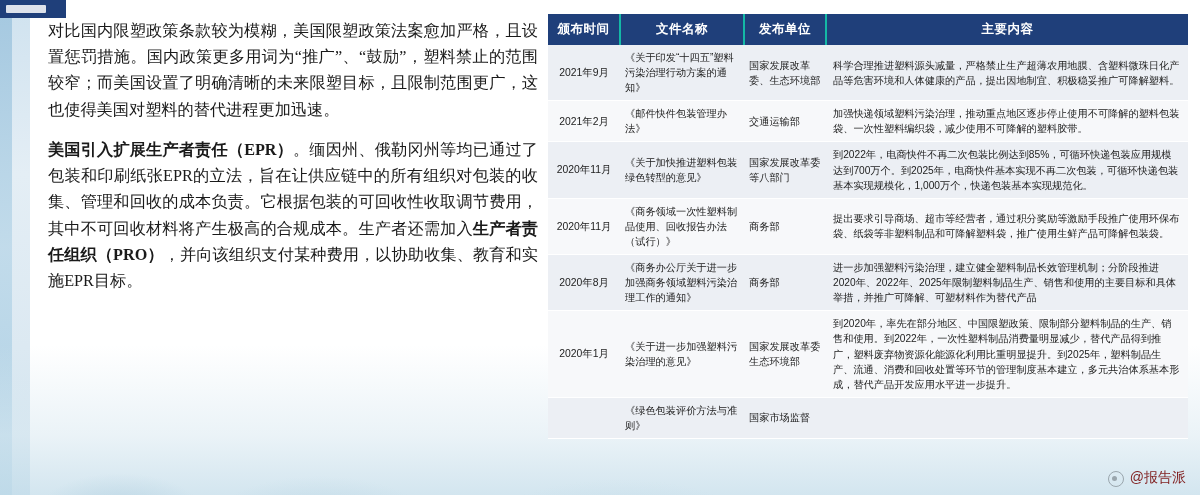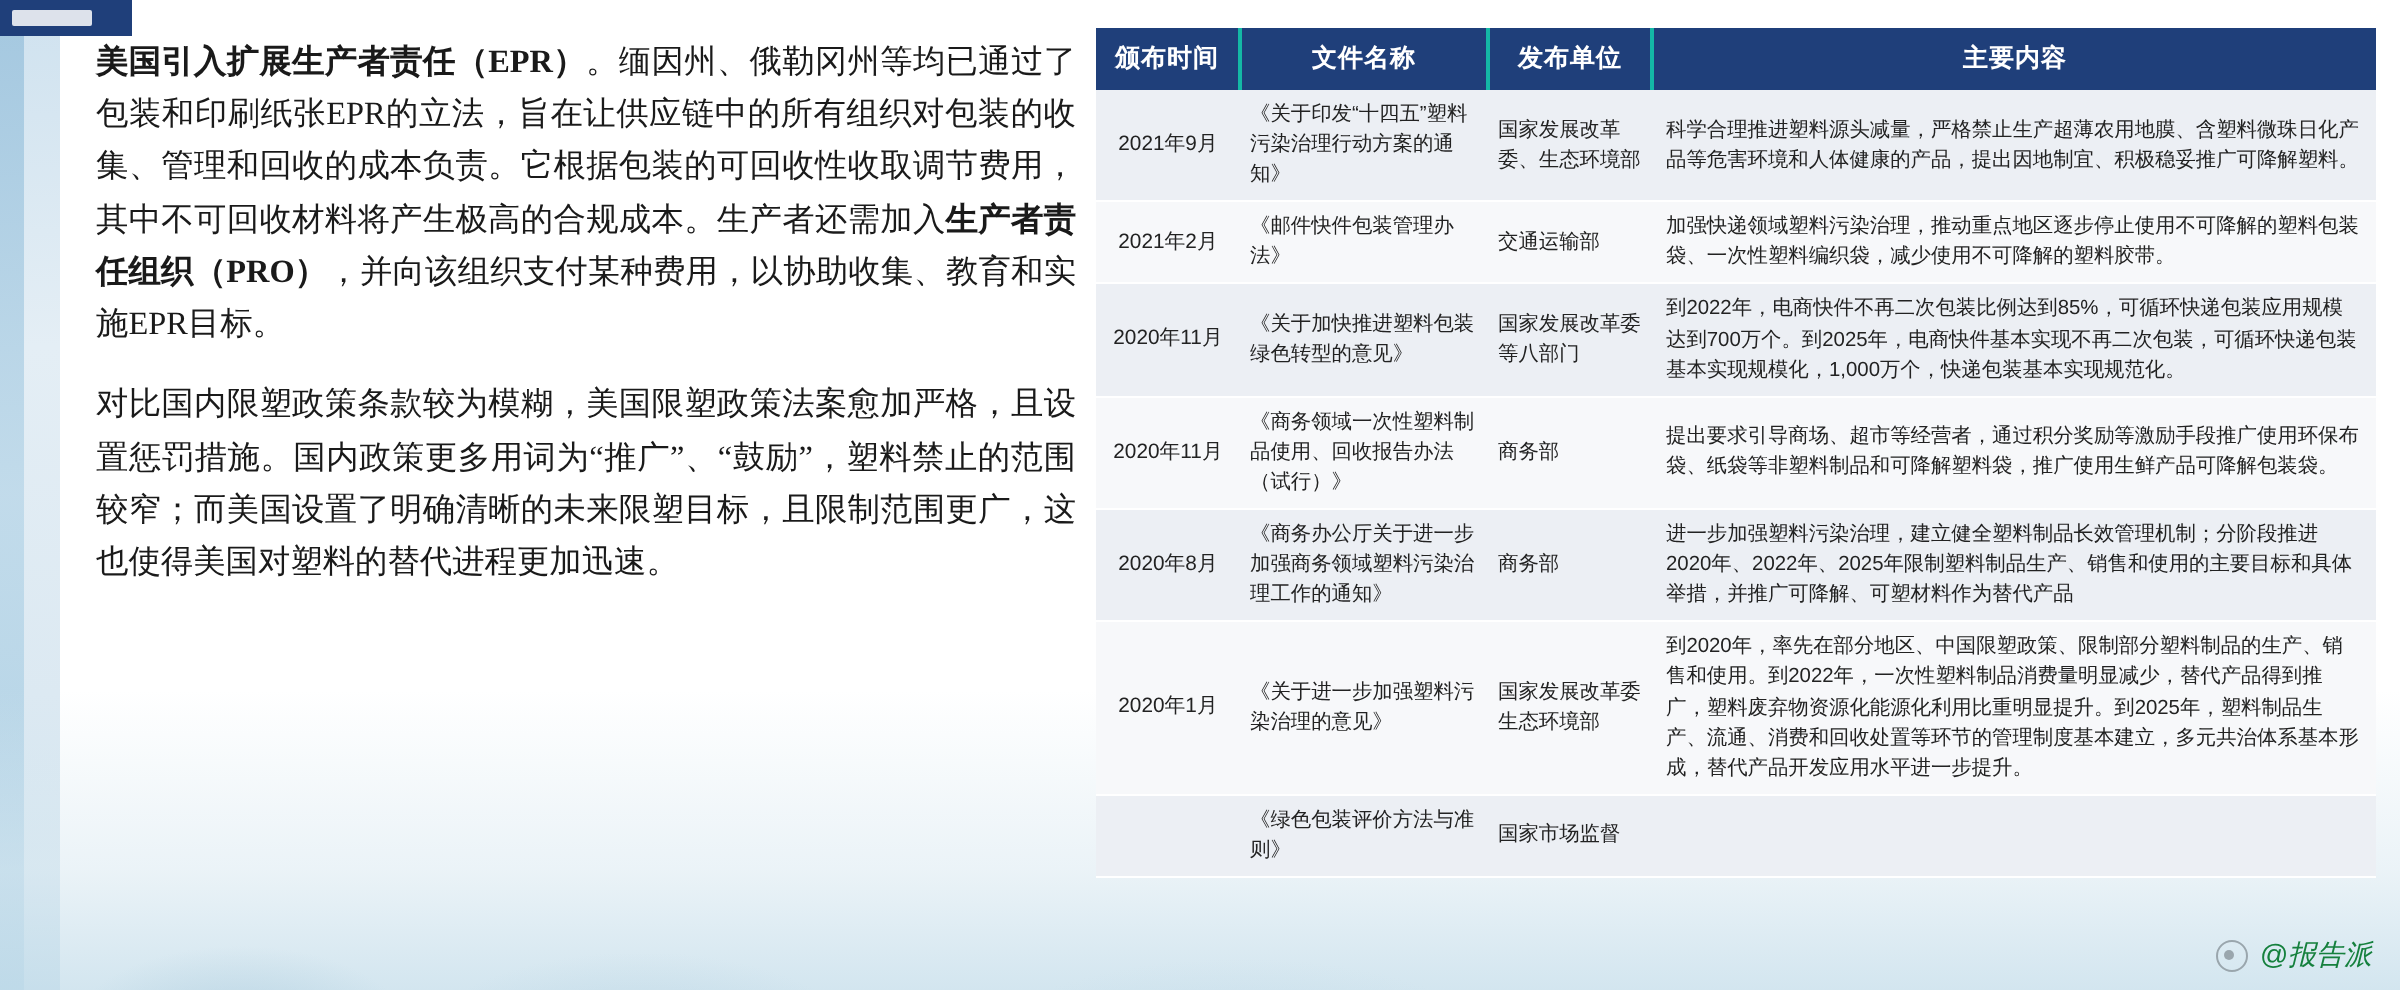--- a/index.html
+++ b/index.html
@@ -87,24 +87,23 @@
   tbody tr:nth-child(even) td{ background:#f7f8fa; }
   td.c1{ text-align:center; width:72px; font-size:10.4px; }
   td.c2{ width:124px; }
   td.c3{ text-align:left; width:82px; }
   td.c4{ text-align:left; width:auto; padding-left:7px; padding-right:7px; }
   .clip-row td{ height:14px; overflow:hidden; }
 
   
   .watermark{
     position:absolute; right:14px; bottom:8px;
-    display:flex; align-items:center; gap:6px;
-    color:#15803d; font-size:14px;
+    display:flex; align-items:flex-end; gap:6px;
+    color:#7f1d1d; font-size:14px;
     font-family:"Liberation Sans", sans-serif;
-    font-style:italic;
   }
   .wm-circle{
     width:16px; height:16px; border-radius:50%;
     border:1.6px solid #9aa6ad; position:relative;
   }
   .wm-circle::after{
     content:""; position:absolute; left:3.5px; top:3.5px;
     width:5px; height:5px; background:#9aa6ad; border-radius:50%;
   }
 </style>
@@ -113,22 +112,22 @@
 
 <div class="left-edge">
   <div class="left-edge-inner"></div>
 </div>
 <div class="logo-box"></div>
 
 <div class="bg-wash"></div>
 <div class="bg-hills"></div>
 
 <div class="text-col">
+  <p class="para">对比国内限塑政策条款较为模糊，美国限塑政策法案愈加严格，且设置惩罚措施。国内政策更多用词为“推广”、“鼓励”，塑料禁止的范围较窄；而美国设置了明确清晰的未来限塑目标，且限制范围更广，这也使得美国对塑料的替代进程更加迅速。</p>
   <p class="para"><span class="b">美国引入扩展生产者责任（EPR）</span><span>。缅因州、俄勒冈州等均已通过了包装和印刷纸张EPR的立法，旨在让供应链中的所有组织对包装的收集、管理和回收的成本负责。它根据包装的可回收性收取调节费用，其中不可回收材料将产生极高的合规成本。生产者还需加入</span><span class="b">生产者责任组织（PRO）</span><span>，并向该组织支付某种费用，以协助收集、教育和实施EPR目标。</span></p>
-  <p class="para">对比国内限塑政策条款较为模糊，美国限塑政策法案愈加严格，且设置惩罚措施。国内政策更多用词为“推广”、“鼓励”，塑料禁止的范围较窄；而美国设置了明确清晰的未来限塑目标，且限制范围更广，这也使得美国对塑料的替代进程更加迅速。</p>
 </div>
 
 <div class="table-wrap">
   <table>
     <colgroup>
       <col style="width:72px">
         <col style="width:124px">
         <col style="width:82px">
         <col>
     </colgroup>

